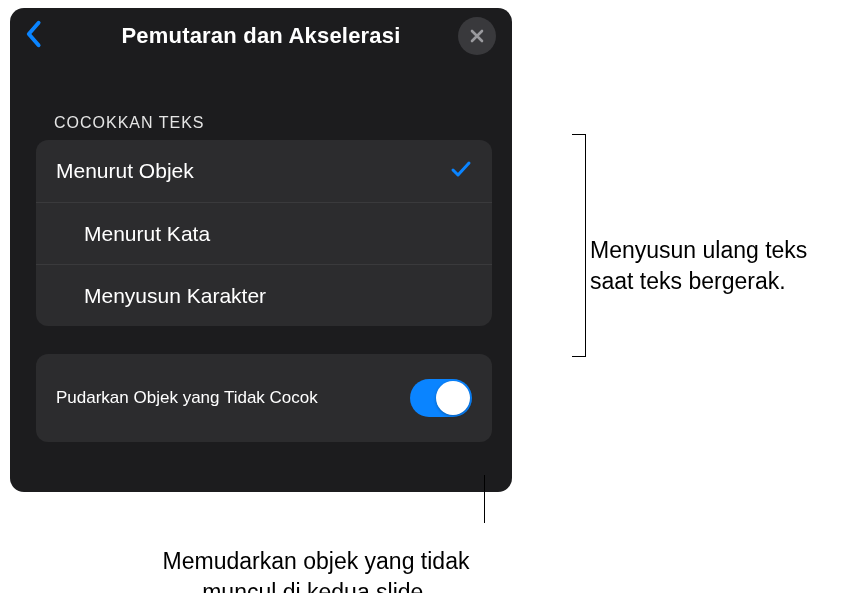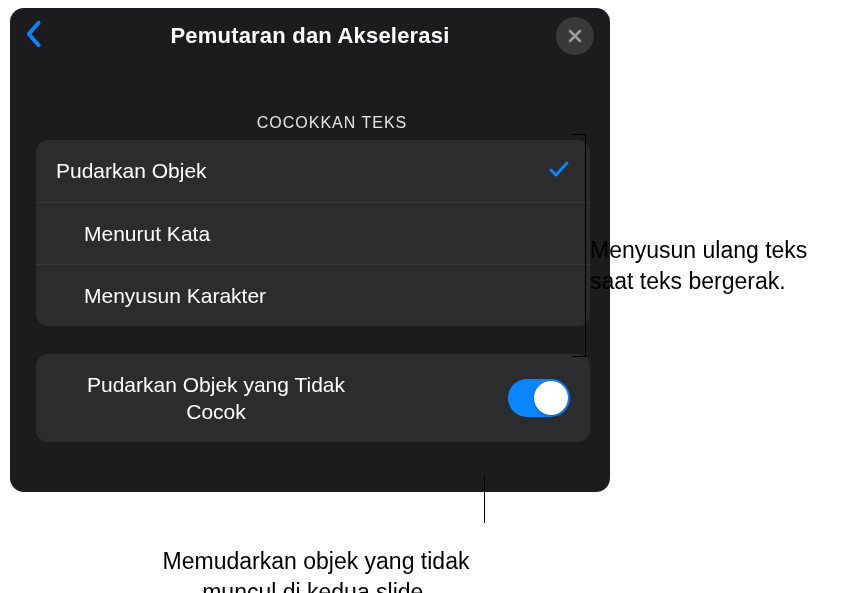--- a/index.html
+++ b/index.html
@@ -11,26 +11,25 @@
       font-family: -apple-system, BlinkMacSystemFont, "Segoe UI", Helvetica, Arial, sans-serif;
       background: #fff;
       width: 849px;
       height: 593px;
       position: relative;
     }
     .panel {
       position: absolute;
       left: 10px;
       top: 8px;
-      width: 600px;
+      width: 502px;
       height: 484px;
       background: #1c1c1e;
       border-radius: 14px;
       overflow: hidden;
-      text-align: center;
     }
     .header {
       position: relative;
       height: 56px;
       display: flex;
       align-items: center;
       justify-content: center;
     }
     .back-button {
       position: absolute;
@@ -113,21 +112,21 @@
     }
     .toggle-row {
       display: flex;
       align-items: center;
       justify-content: space-between;
       min-height: 88px;
       padding: 10px 20px;
     }
     .toggle-label {
       color: #fff;
-      font-size: 21px;
+      font-size: 17px;
       font-weight: 400;
       line-height: 1.3;
       max-width: 320px;
     }
     .switch {
       position: relative;
       width: 62px;
       height: 38px;
       background: #0a84ff;
       border-radius: 19px;
@@ -212,21 +211,21 @@
       <svg viewBox="0 0 16 16">
         <path d="M3 3 L13 13 M13 3 L3 13" stroke="#9a9a9e" stroke-width="2.6" stroke-linecap="round"></path>
       </svg>
     </div>
   </div>
 
   <div class="section-header">COCOKKAN TEKS</div>
 
   <div class="list-group">
     <div class="list-row">
-      <span class="row-label">Pudarkan Objek</span>
+      <span class="row-label">Menurut Objek</span>
       <span class="checkmark">
         <svg viewBox="0 0 22 22">
           <path d="M3 12 L8 17 L19 5" stroke="#0a84ff" stroke-width="3" fill="none" stroke-linecap="round" stroke-linejoin="round"></path>
         </svg>
       </span>
     </div>
     <div class="list-row">
       <span class="row-label">Menurut Kata</span>
     </div>
     <div class="list-row">

